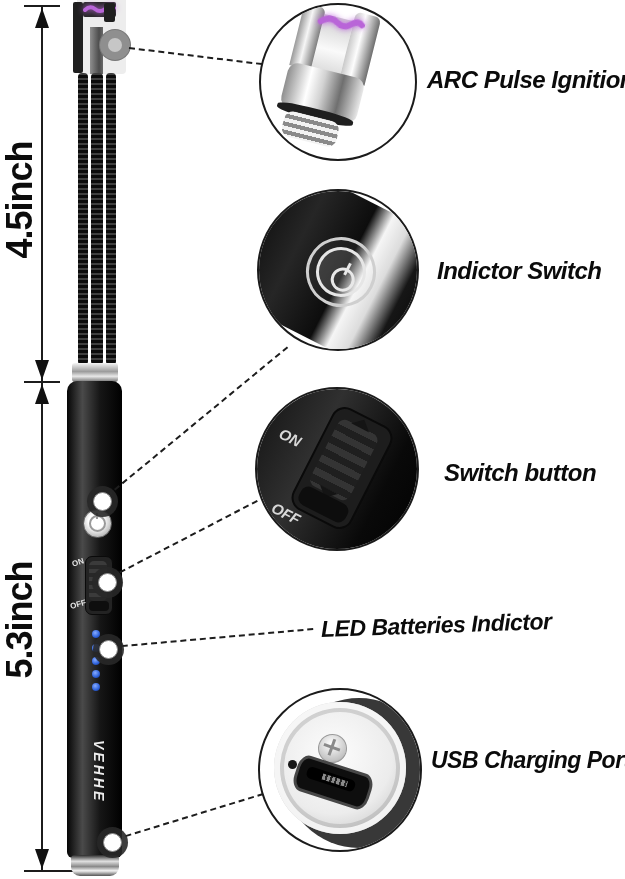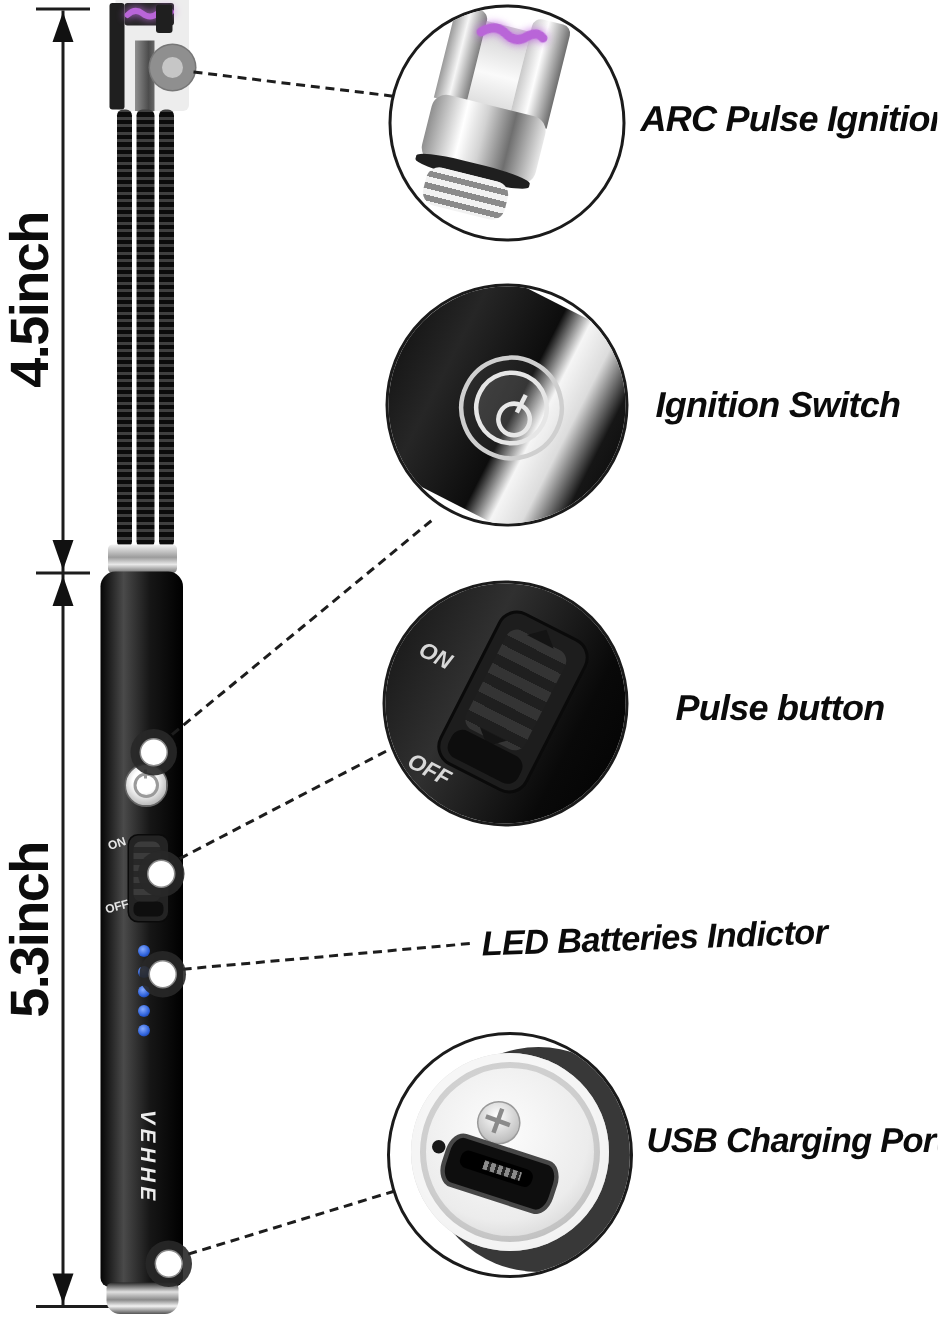--- a/index.html
+++ b/index.html
@@ -275,20 +275,20 @@
       <div class="abs screw-v"></div>
     </div>
     <div class="abs pinhole"></div>
     <div class="abs usbPort">
       <div class="abs usbPort-slot"></div>
       <div class="abs usbPort-pins"></div>
     </div>
   </div>
 
   <div class="abs feat lab-arc">ARC Pulse Ignition</div>
-  <div class="abs feat lab-ign">Ignition Switch</div>
+  <div class="abs feat lab-ign">Indictor Switch</div>
   <div class="abs feat lab-sw">
-    <div class="line1">Pulse button</div>
+    <div class="line1">Switch button</div>
   </div>
   <div class="abs feat lab-led">LED Batteries Indictor</div>
   <div class="abs feat lab-usb">USB Charging Port</div>
 
 </div>
 
 </body></html>

